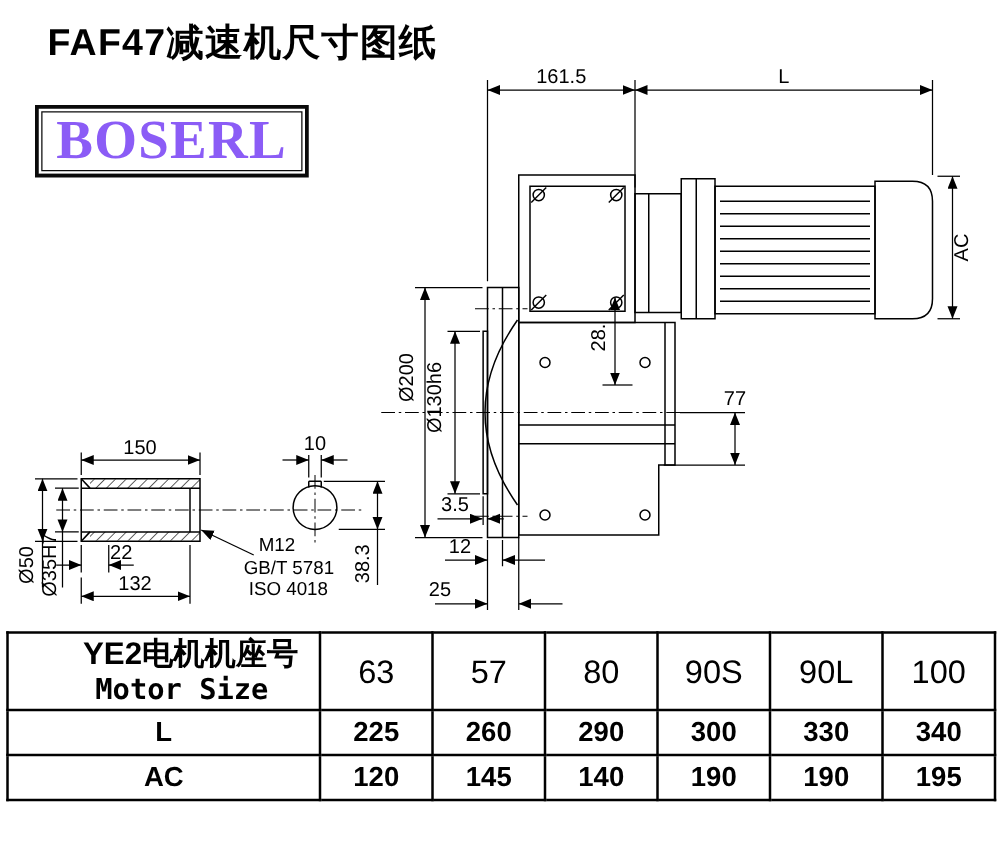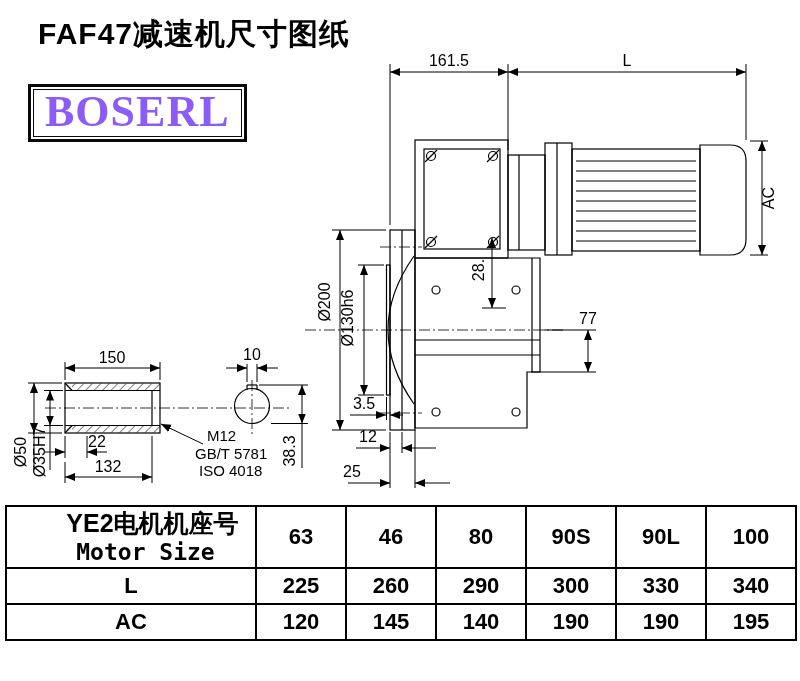--- a/index.html
+++ b/index.html
@@ -24,21 +24,21 @@
   text.ts { font-size:15px; fill:#000; font-family:"Liberation Sans", sans-serif; }
 
   .table-wrap { position:absolute; left:5px; top:505px; }
   table.spec { border-collapse:collapse; table-layout:fixed; width:790px; background:#fff; }
   table.spec th, table.spec td { border:2px solid #000; text-align:center;
       vertical-align:middle; padding:0; color:#000; }
   tr.head { height:62px; }
   tr.row  { height:36px; }
   .cn  { font-size:25px; font-weight:bold; line-height:30px;margin-left:43px; }
   .en  { font-size:23px; font-weight:bold; font-family:"DejaVu Sans Mono", monospace; line-height:28px;margin-left:29px; }
-  .col-h { font-size:22px; font-weight:bold; }
+  .col-h { font-size:26px; font-weight:normal; }
   .lbl { font-size:22px; font-weight:bold; }
   .val { font-size:22px; font-weight:bold;border-radius:14px; }
 </style>
 </head>
 <body>
 
 <div class="page">
 
   <div class="title">FAF47减速机尺寸图纸</div>
 
@@ -234,21 +234,21 @@
           <col style="width:90px">
           <col style="width:90px">
       </colgroup>
       <tbody>
           <tr class="head">
         <th>
           <div class="cn">YE2电机机座号</div>
           <div class="en">Motor Size</div>
         </th>
         <th class="col-h">63</th>
-        <th class="col-h">46</th>
+        <th class="col-h">57</th>
         <th class="col-h">80</th>
         <th class="col-h">90S</th>
         <th class="col-h">90L</th>
         <th class="col-h">100</th>
       </tr>
       <tr class="row">
         <td class="lbl">L</td>
         <td class="val">225</td>
         <td class="val">260</td>
         <td class="val">290</td>

